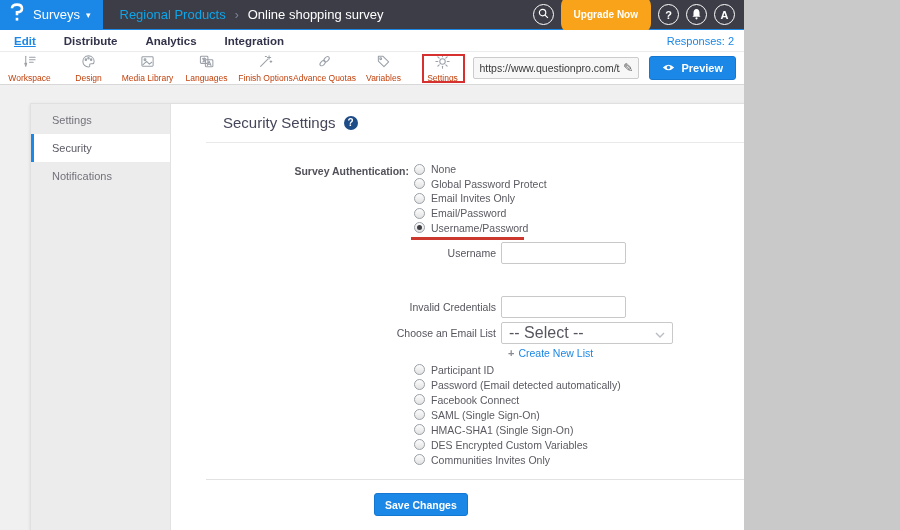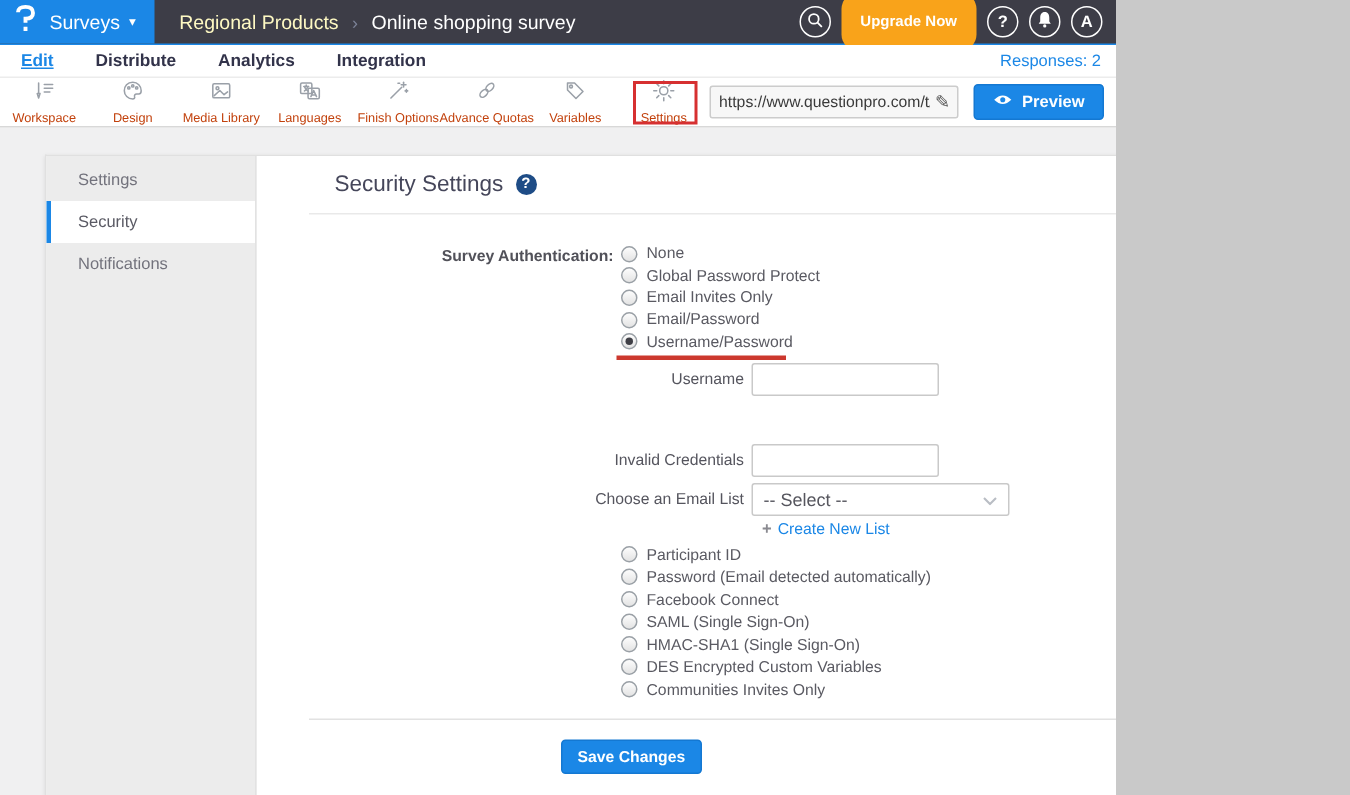--- a/index.html
+++ b/index.html
@@ -6,21 +6,21 @@
   body { font-family:"Liberation Sans","DejaVu Sans",sans-serif; background:#c9c9c9; }
   .screen { position:relative; width:744px; height:530px; background:#f0f0f1; overflow:hidden; }
 
   
   .header { position:absolute; top:0; left:0; right:0; height:30px; background:#3d3d47;
             border-bottom:1px solid #1b87e6; display:flex; align-items:stretch; }
   .brand { background:#1b87e6; display:flex; align-items:center; gap:9px; padding:0 12px 0 10px; }
   .brand-label { color:#fff; font-size:13px; }
   .brand-caret { color:#fff; font-size:9px; margin-left:-3px; }
   .breadcrumb { display:flex; align-items:center; gap:9px; margin-left:17px; font-size:13px; }
-  .crumb-folder { color:#fef9c3; }
+  .crumb-folder { color:#0ea5e9; }
   .crumb-sep { color:#7d8499; font-size:12px; }
   .crumb-title { color:#ffffff; }
   .header-right { margin-left:auto; display:flex; align-items:center; gap:7px; padding-right:9px; }
   .circle-btn { width:21px; height:21px; border:1px solid #fff; border-radius:50%;
                 display:flex; align-items:center; justify-content:center; color:#fff;
                 font-size:11px; font-weight:bold; flex-shrink:0; }
   .upgrade { background:#f9a31a; color:#fff; font-size:10px; font-weight:bold;
              padding:14px 13px; border-radius:11px; white-space:nowrap; }
 
   
@@ -80,21 +80,21 @@
   .red-underline { position:absolute; left:240px; top:133px; width:113px; height:3px;
                    background:#cc382e; pointer-events:none; }
 
   .field-row { position:absolute; left:0; display:flex; align-items:center; }
   .flabel { width:330px; text-align:right; padding-right:5px; font-size:10.5px; color:#55555e;padding-left:32px; }
   .tinput { width:125px; height:22px; border:1px solid #c9c9c9; border-radius:2px;
             font-size:11px; padding:0 5px; color:#333; background:#fff; }
   .select-box { width:172px; height:22px; border:1px solid #c9c9c9; border-radius:2px;
                 background:#fff; display:flex; align-items:center; padding:0 7px;
                 cursor:pointer; }
-  .select-value { flex:1; font-size:12px; color:#56565e; }
+  .select-value { flex:1; font-size:16px; color:#56565e; }
   .create-list { position:absolute; left:337px; top:243px; display:flex; align-items:center;
                  gap:4px; font-size:10.5px; cursor:pointer; }
   .plus-glyph { color:#8a8a90; font-weight:bold; font-size:11px; }
   .create-list-label { color:#1b87e6; }
 
   .save-btn { position:absolute; left:203px; top:389px; height:23px; background:#1b87e6;
               border:1px solid #1478d2; border-radius:3px; color:#fff; font-size:10.5px;
               font-weight:bold; display:flex; align-items:center; padding:0 10px; cursor:pointer; }
 </style>
 </head>

